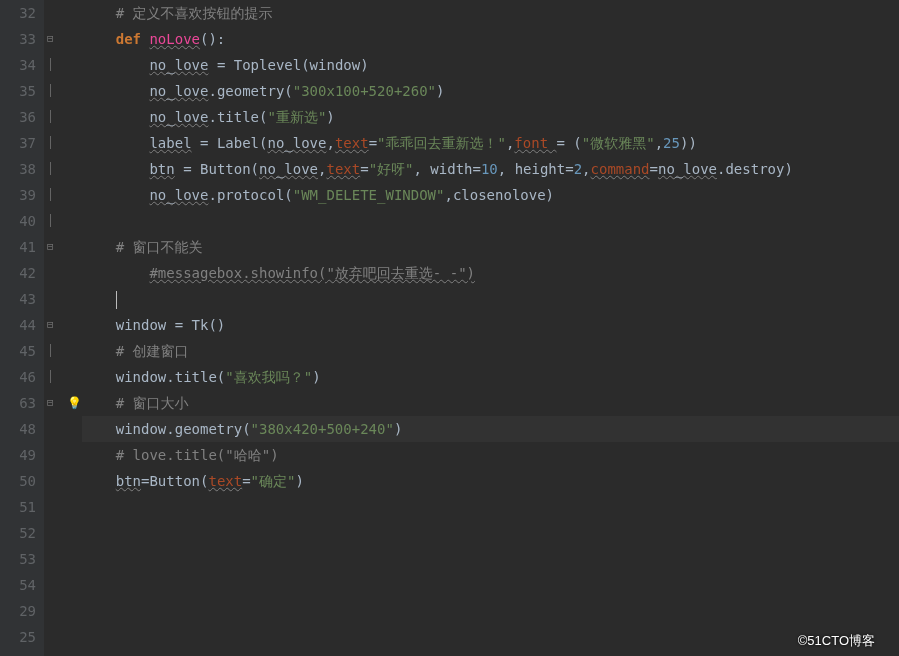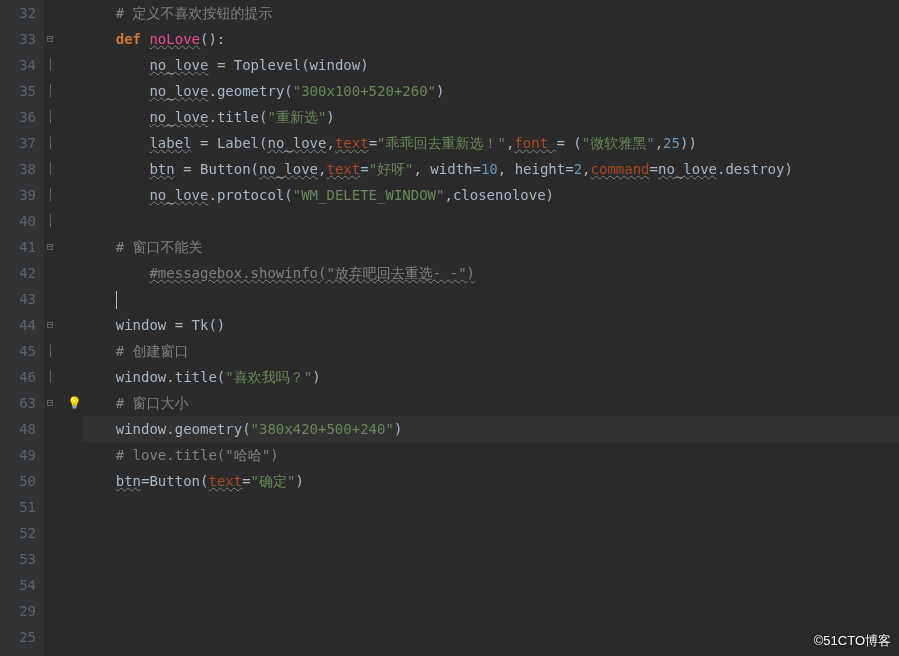--- a/index.html
+++ b/index.html
@@ -86,21 +86,21 @@
   }
   .cursor-bar {
     display: inline-block;
     width: 1px;
     height: 18px;
     background: #bbbbbb;
     vertical-align: middle;
   }
   .watermark {
     position: absolute;
-    right: 8px;
+    right: 24px;
     bottom: 6px;
     color: #ffffff;
     font-family: sans-serif;
     font-size: 13px;
     text-shadow: 0 0 3px #000;
   }
   .caret-line {
     position: absolute;
     left: 0; right: 0;
     height: 26px;

